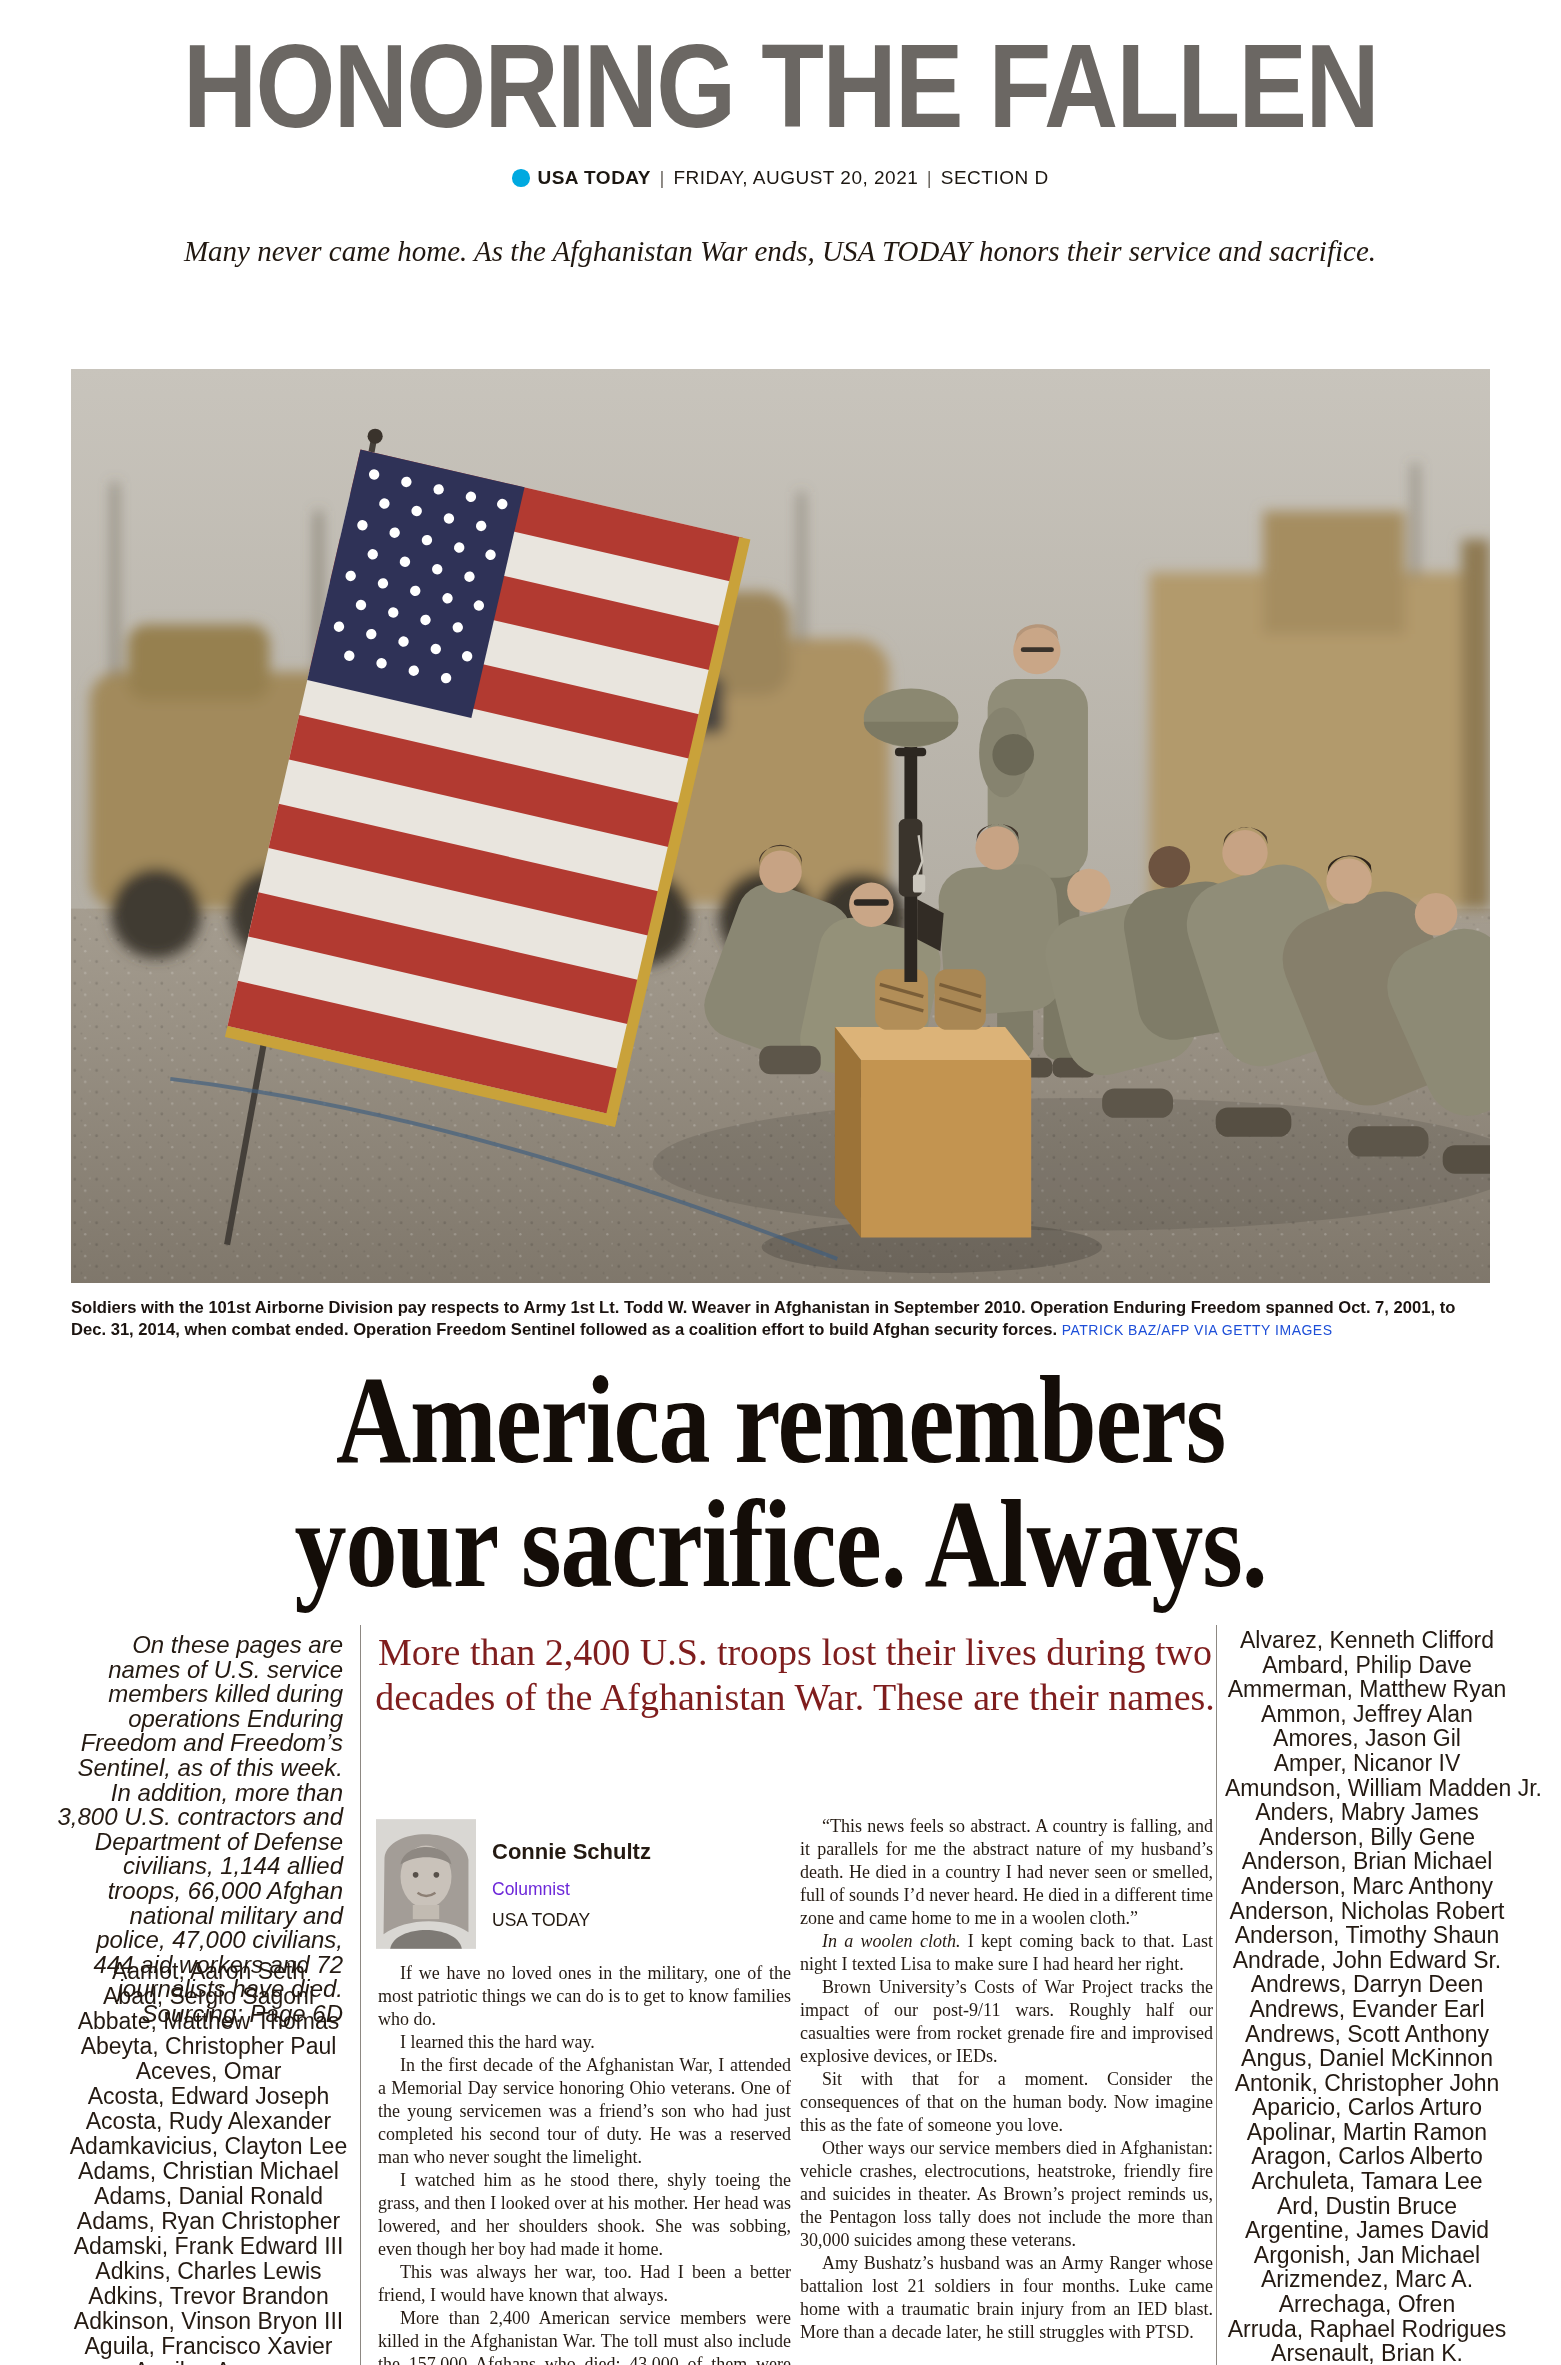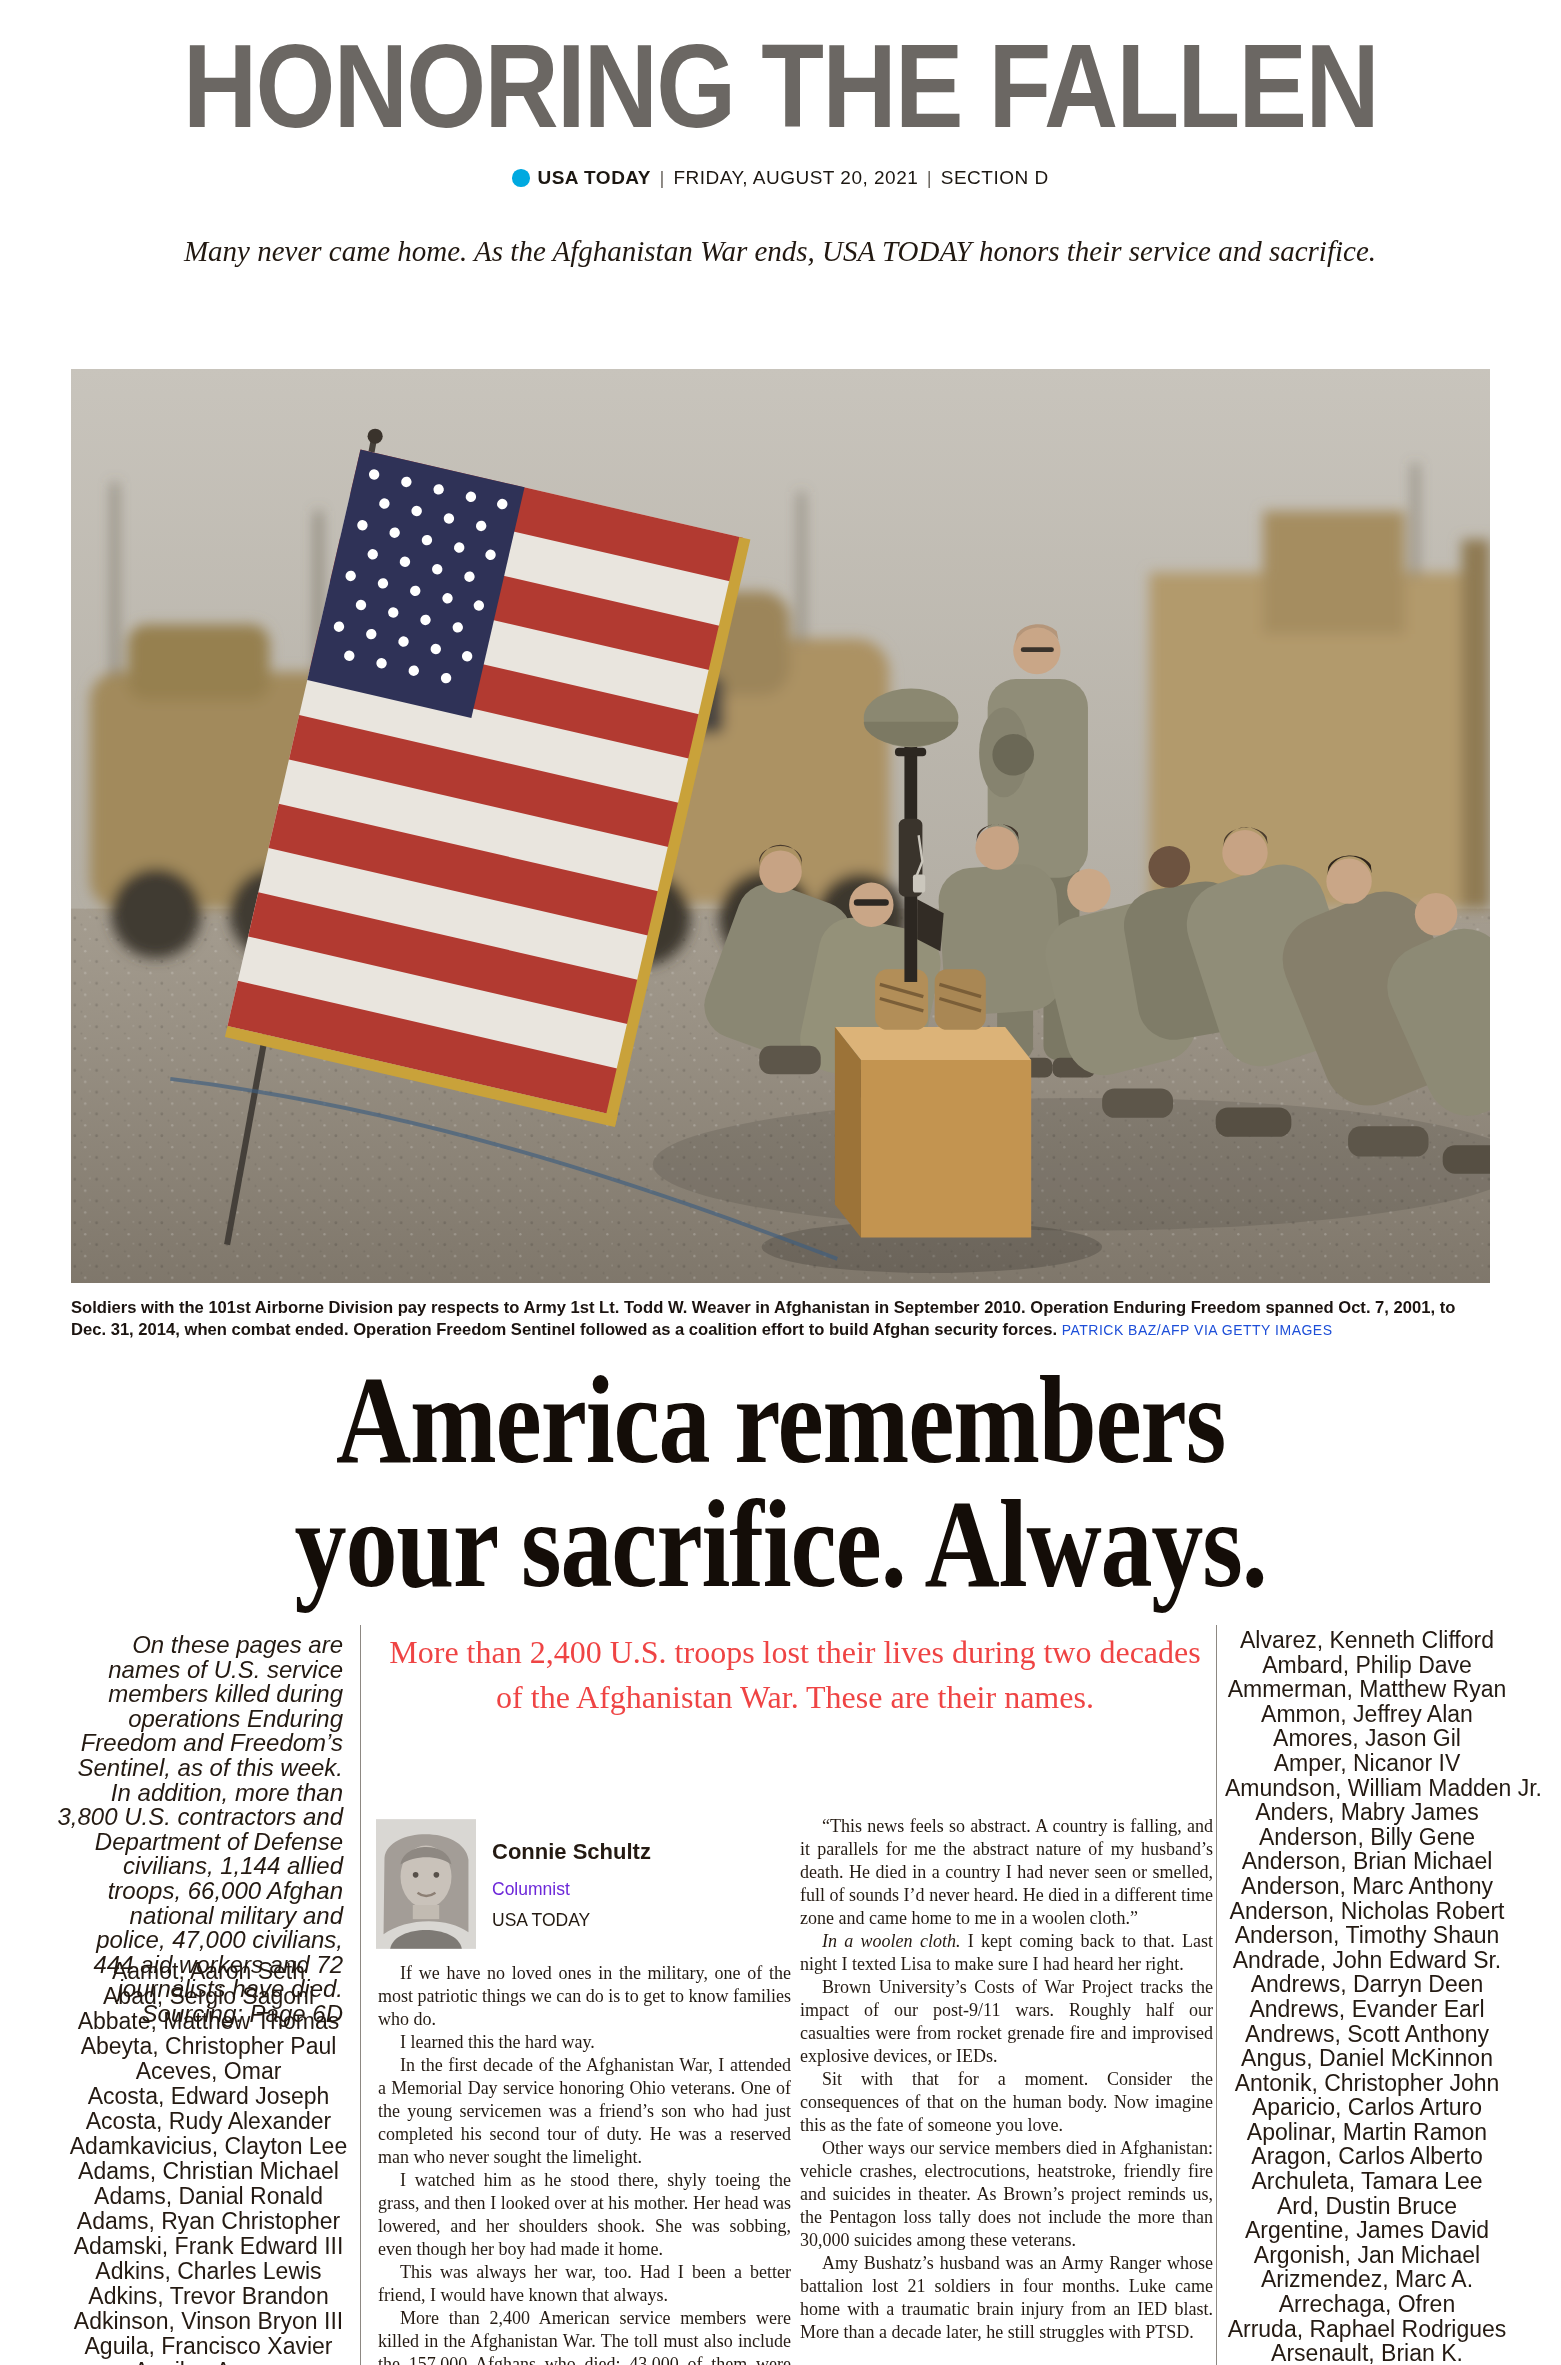--- a/index.html
+++ b/index.html
@@ -53,21 +53,21 @@
     top:1633px;left:54px;width:289px;text-align:right;
     font-style:italic;font-size:24px;line-height:24.6px;color:#241a12;
   }
   .names{text-align:center;font-size:23px;color:#241a12;}
   .names-left{top:1959px;left:62px;width:293px;line-height:25px;}
   .names-right{top:1628px;left:1225px;width:284px;line-height:24.6px;}
   .name{white-space:nowrap;}
   
   .subheadline{
     top:1630px;left:374px;width:842px;text-align:center;
-    font-family:"Liberation Serif",serif;font-size:32px;line-height:45px;color:#ef4444;
+    font-family:"Liberation Serif",serif;font-size:38px;line-height:45px;color:#7f1d1d;
   }
   .headshot{top:1819px;left:376px;width:100px;height:130px;overflow:hidden;}
   .by-name{top:1839px;left:492px;font-size:22px;font-weight:bold;color:#241a12;}
   .by-role{top:1879px;left:492px;font-size:17.5px;color:#6d28d9;}
   .by-org{top:1910px;left:492px;font-size:17.5px;color:#241a12;}
   .artcol{
     font-family:"Liberation Serif",serif;font-size:18px;line-height:23px;
     color:#241a12;text-align:justify;overflow:hidden;
   }
   .col1{top:1962px;left:378px;width:413px;height:909px;}

